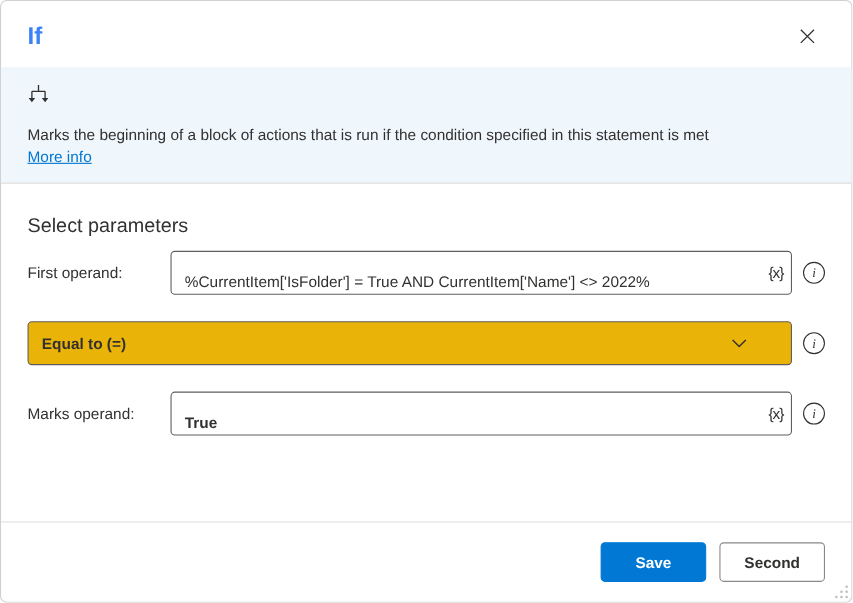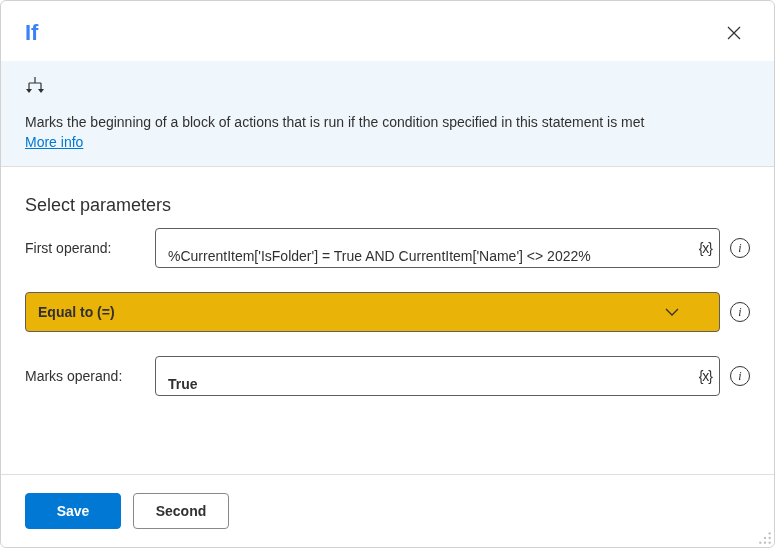--- a/index.html
+++ b/index.html
@@ -16,21 +16,21 @@
     .section-title { font-size: 18px; font-weight: 400; color: #323130; margin-bottom: 12px; }
     .param-row { display: flex; align-items: center; margin-bottom: 24px; gap: 10px; }
     .param-label { width: 120px; font-size: 14px; color: #323130; flex-shrink: 0; }
     .input-wrap { flex: 1; position: relative; display: flex; align-items: center; }
     .text-input { width: 100%; height: 40px; border: 1px solid #605e5c; border-radius: 4px; padding: 16px 40px 0 12px; font-size: 14px; color: #323130; font-family: inherit; }
     .select-input { width: 100%; height: 40px; border: 1px solid #605e5c; border-radius: 4px; padding: 0 40px 0 12px; font-size: 14px; color: #323130; display: flex; align-items: center; font-weight: 600; cursor: pointer; background: #eab308; justify-content: space-between; }
     .text-input.bold { font-weight: 600; }
     .var-btn { position: absolute; right: 8px; top: 50%; transform: translateY(-50%); font-size: 14px; color: #323130; cursor: pointer; user-select: none; font-family: 'Segoe UI', sans-serif; letter-spacing: -1px; }
     .chevron { flex-shrink: 0; }
     .info-btn { width: 20px; height: 20px; border: 1.5px solid #323130; border-radius: 50%; display: flex; align-items: center; justify-content: center; font-size: 12px; font-style: italic; font-family: Georgia, serif; cursor: pointer; flex-shrink: 0; color: #323130; background: transparent; }
-    .footer { border-top: 1px solid #e1dfdd; padding: 18px 24px; display: flex; justify-content: flex-start; gap: 12px; }
+    .footer { border-top: 1px solid #e1dfdd; padding: 18px 24px; display: flex; justify-content: flex-end; gap: 12px; }
     .btn { min-width: 96px; height: 36px; border-radius: 4px; font-size: 14px; font-weight: 600; cursor: pointer; padding: 0 20px; }
     .btn-primary { background: #0078d4; color: #fff; border: 1px solid #0078d4; }
     .btn-secondary { background: #fff; color: #323130; border: 1px solid #8a8886; }
     .resize-grip { position: absolute; right: 2px; bottom: 2px; width: 14px; height: 14px; opacity: 0.4; }
   </style>
 </head>
 <body>
 
 <div class="dialog">
   <div class="header">

